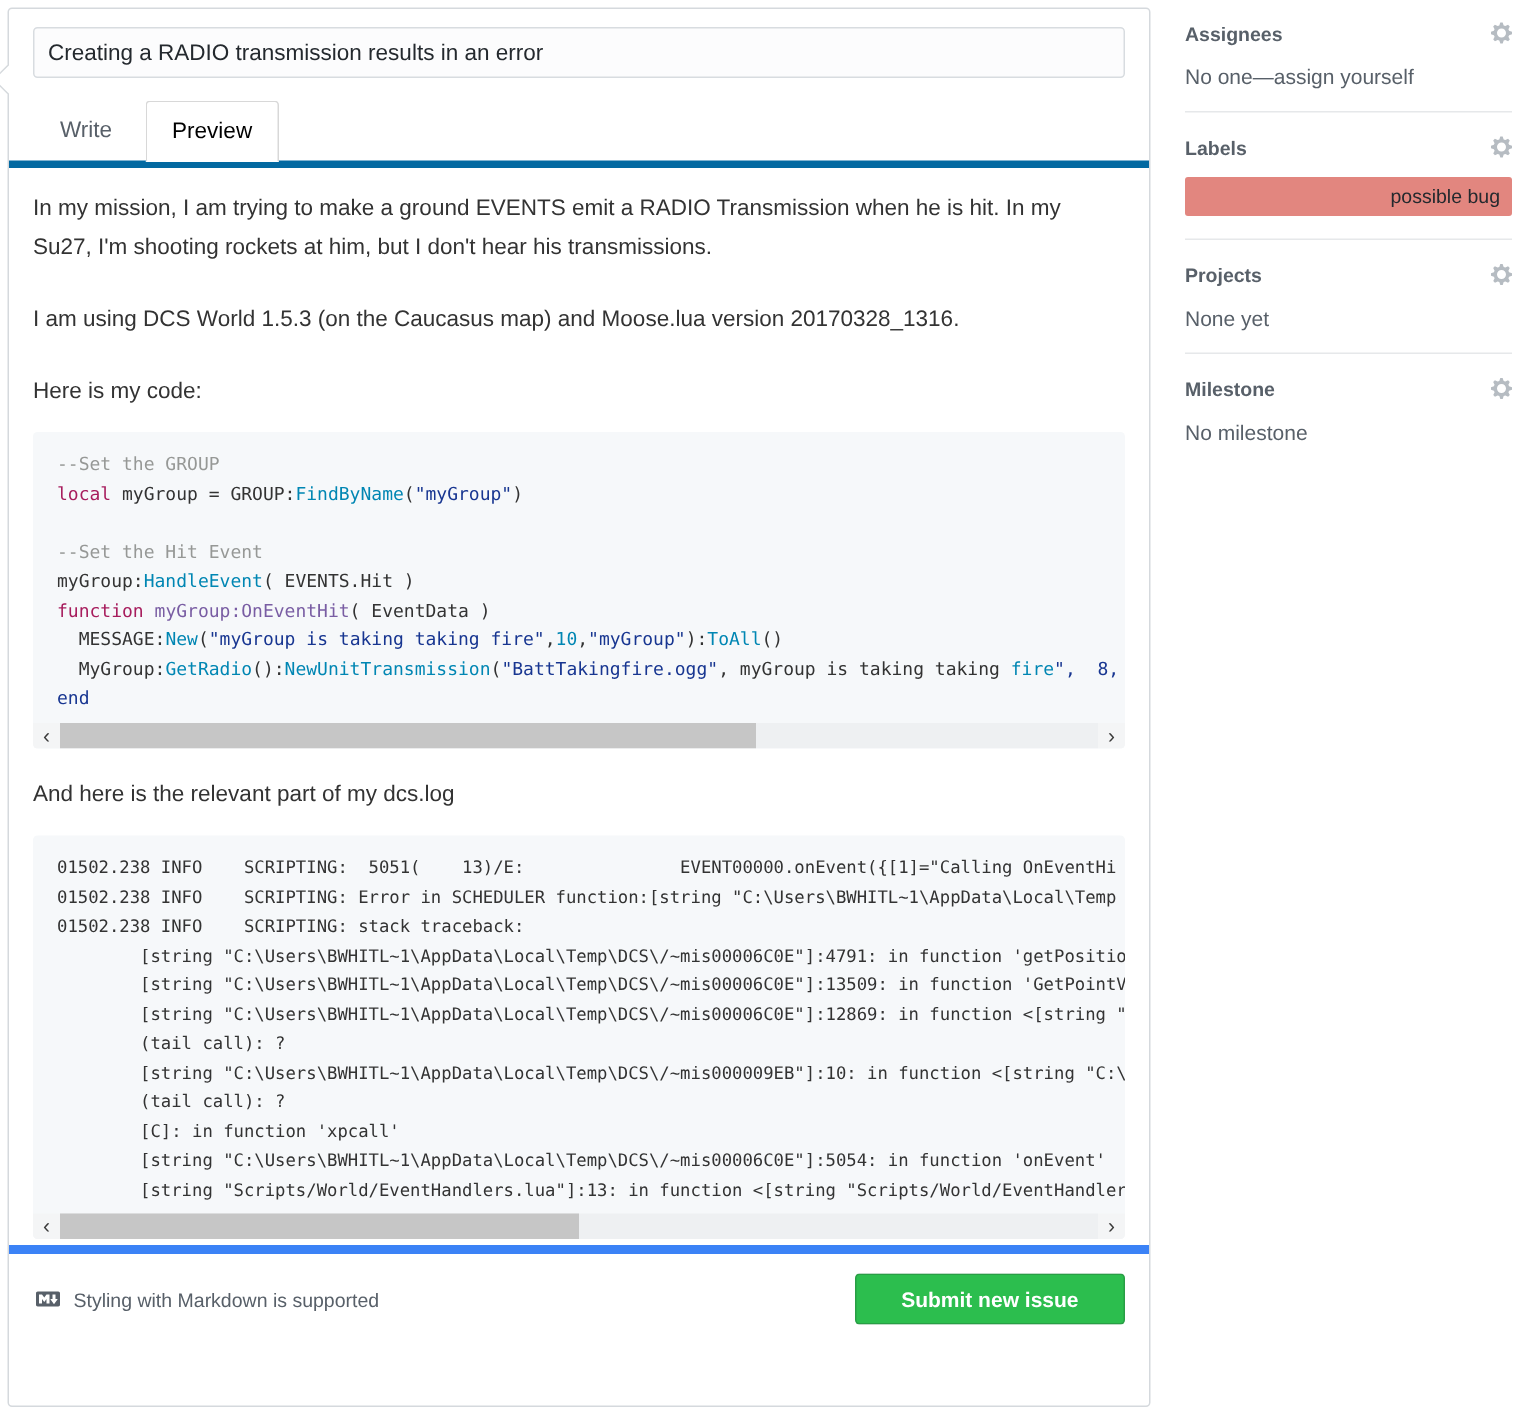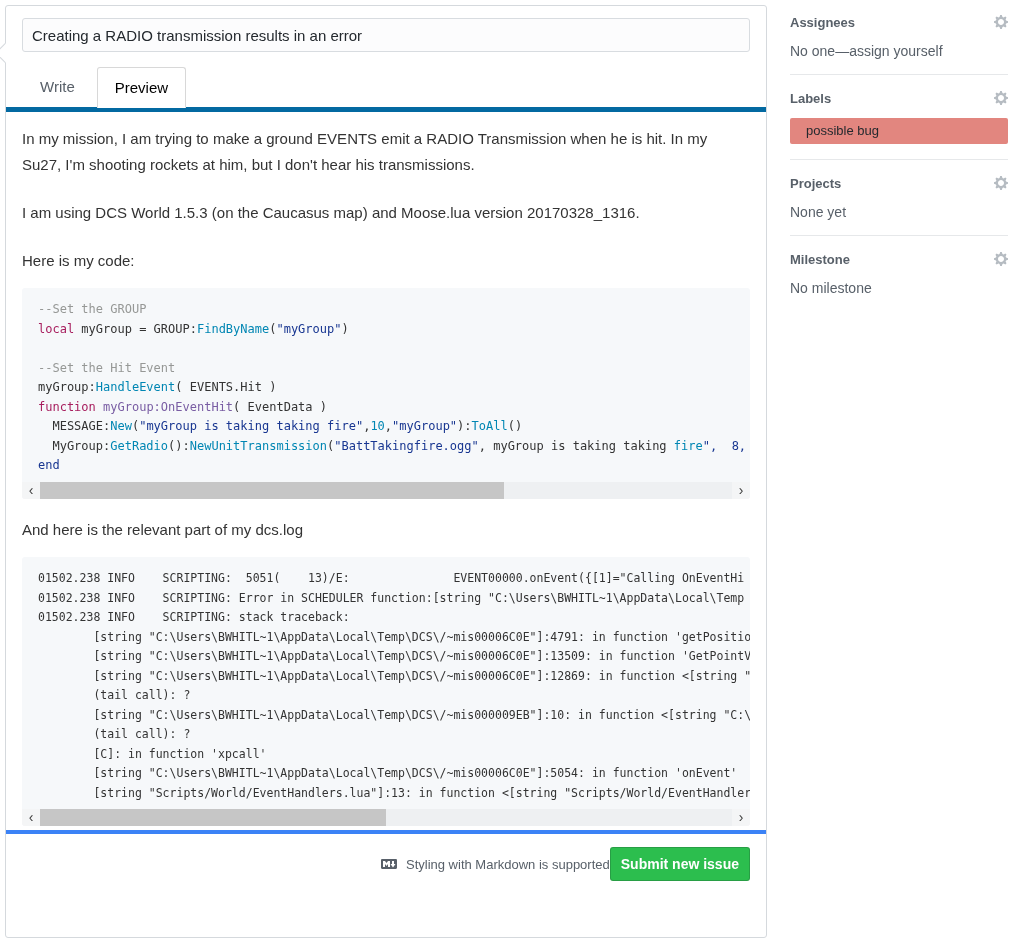--- a/index.html
+++ b/index.html
@@ -44,40 +44,40 @@
 
   .hscroll { display:flex; align-items:stretch; height:17px; margin:6px 0 0 -16px; }
   .hs-arrow { width:18px; display:flex; align-items:center; justify-content:center;
     color:#3c3c3c; font-size:14px; background:#f4f5f6; cursor:pointer; user-select:none;
     line-height:17px; }
   .hs-track { flex:1; position:relative; background:#eef0f2; }
   .hs-thumb { position:absolute; left:0; top:0; bottom:0; background:#c6c6c6; cursor:pointer; }
   .thumb-lua { width:67%; } .thumb-log { width:50%; }
 
   
-  .form-footer { margin:4px -16px 0; padding:13px 16px 12px; border-top:4px solid #3b82f6;
-    display:flex; justify-content:flex-end; align-items:center; }
+  .form-footer { margin:4px -16px 0; padding:13px 16px 12px; border-top:6px solid #3b82f6;
+    display:flex; justify-content:space-between; align-items:center; }
   .md-note { display:flex; align-items:center; gap:7px; color:#586069; font-size:13px; }
   .md-note svg { fill:#586069; display:block; }
   .submit-btn { background:#2cbe4e; color:#fff; font-size:14px; font-weight:bold;
-    border:1px solid rgba(27,31,35,0.2); border-radius:3px; padding:8px 10px;
+    border:1px solid rgba(27,31,35,0.2); border-radius:3px; padding:8px 30px;
     cursor:pointer; font-family:"Liberation Sans", sans-serif; }
 
   
   .sidebar { position:absolute; left:790px; top:14px; width:218px; }
   .side-section { padding-bottom:15px; margin-bottom:15px; border-bottom:1px solid #e6e8ea; }
   .side-section.last { border-bottom:none; }
   .side-head { display:flex; justify-content:space-between; align-items:center;
     margin-bottom:13px; }
   .side-title { font-size:13px; font-weight:bold; color:#586069; }
   .gear-btn { background:none; border:none; cursor:pointer; padding:0; line-height:0; }
   .gear-btn svg { fill:#b6bcc2; }
   .side-empty { font-size:14px; color:#586069; }
   .label-pill { display:block; background:#e2867f; color:#24292e; font-size:13px;
-    padding:5px 8px 6px 16px; border-radius:2px; cursor:pointer; margin-top:-1px; }
+    padding:5px 8px 6px 16px; border-radius:2px; cursor:pointer; margin-top:-1px;text-align:right; }
 </style>
 </head>
 <body>
 
 <div class="main-box">
   <div class="box-caret"></div>
   <div class="box-inner">
 
     <input class="title-input" type="text" value="Creating a RADIO transmission results in an error" style="">
 

